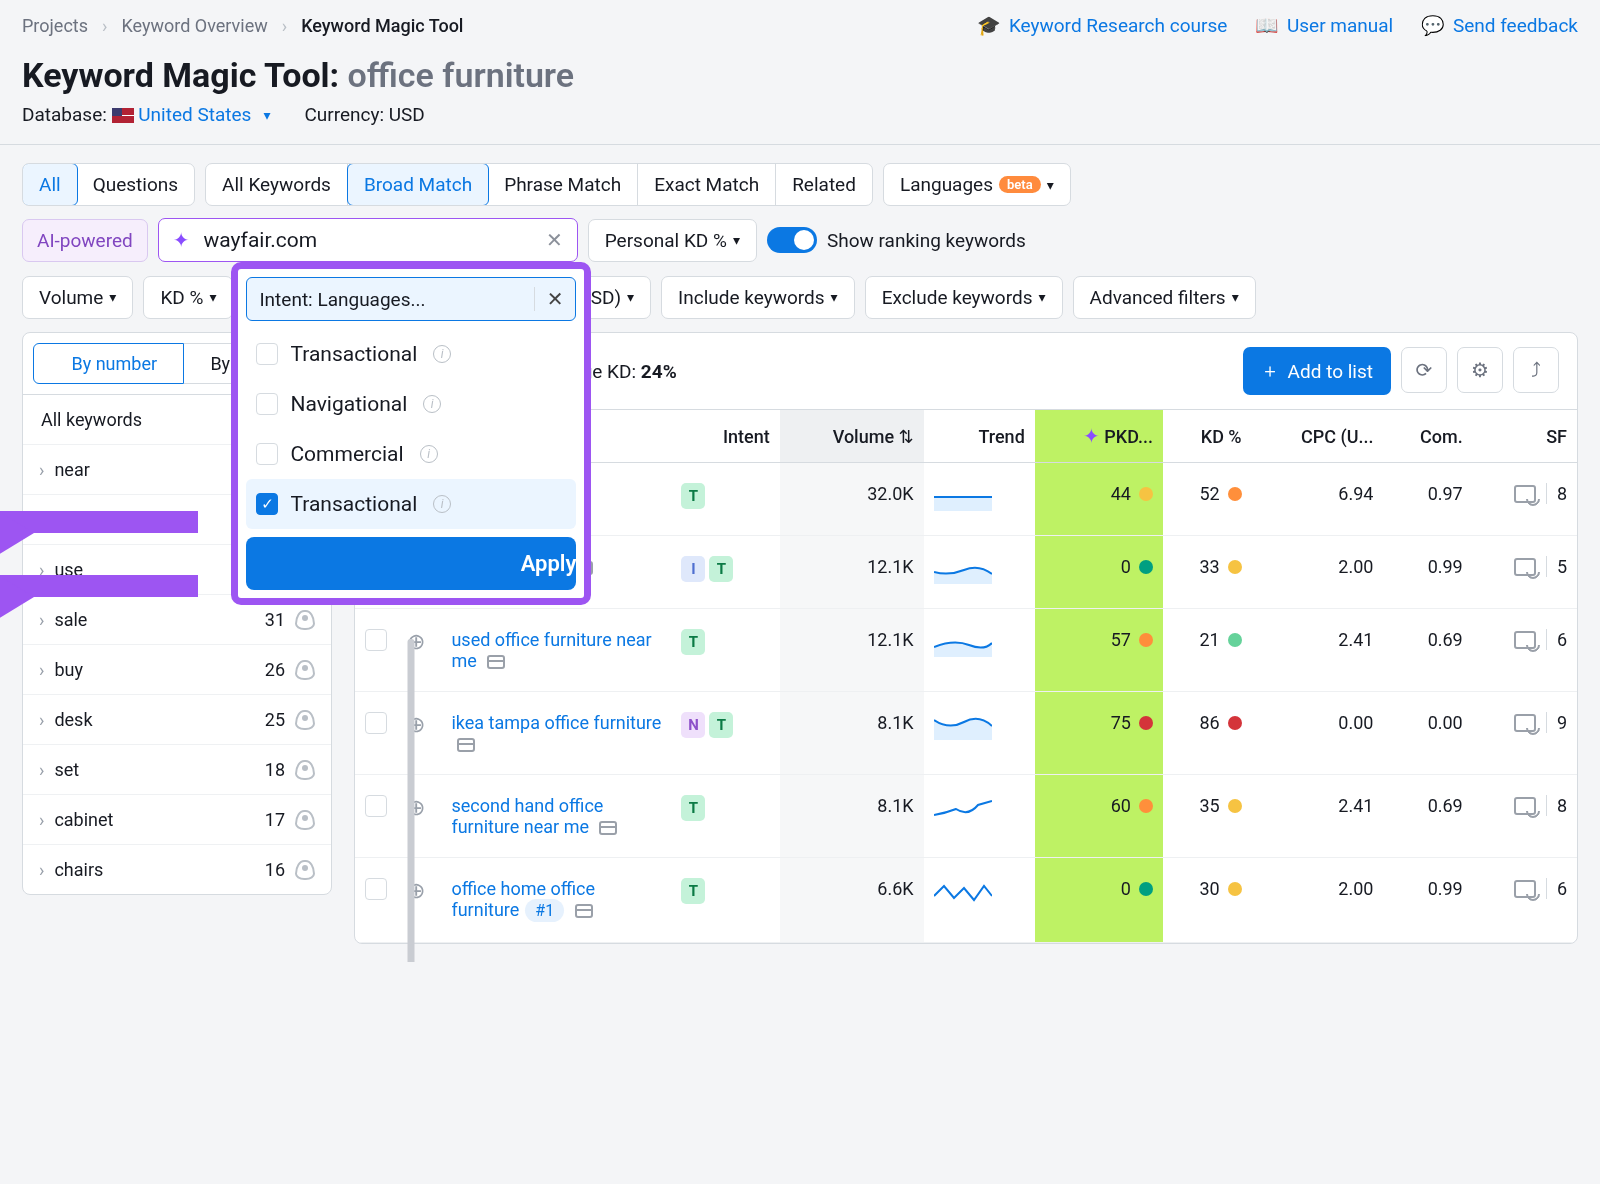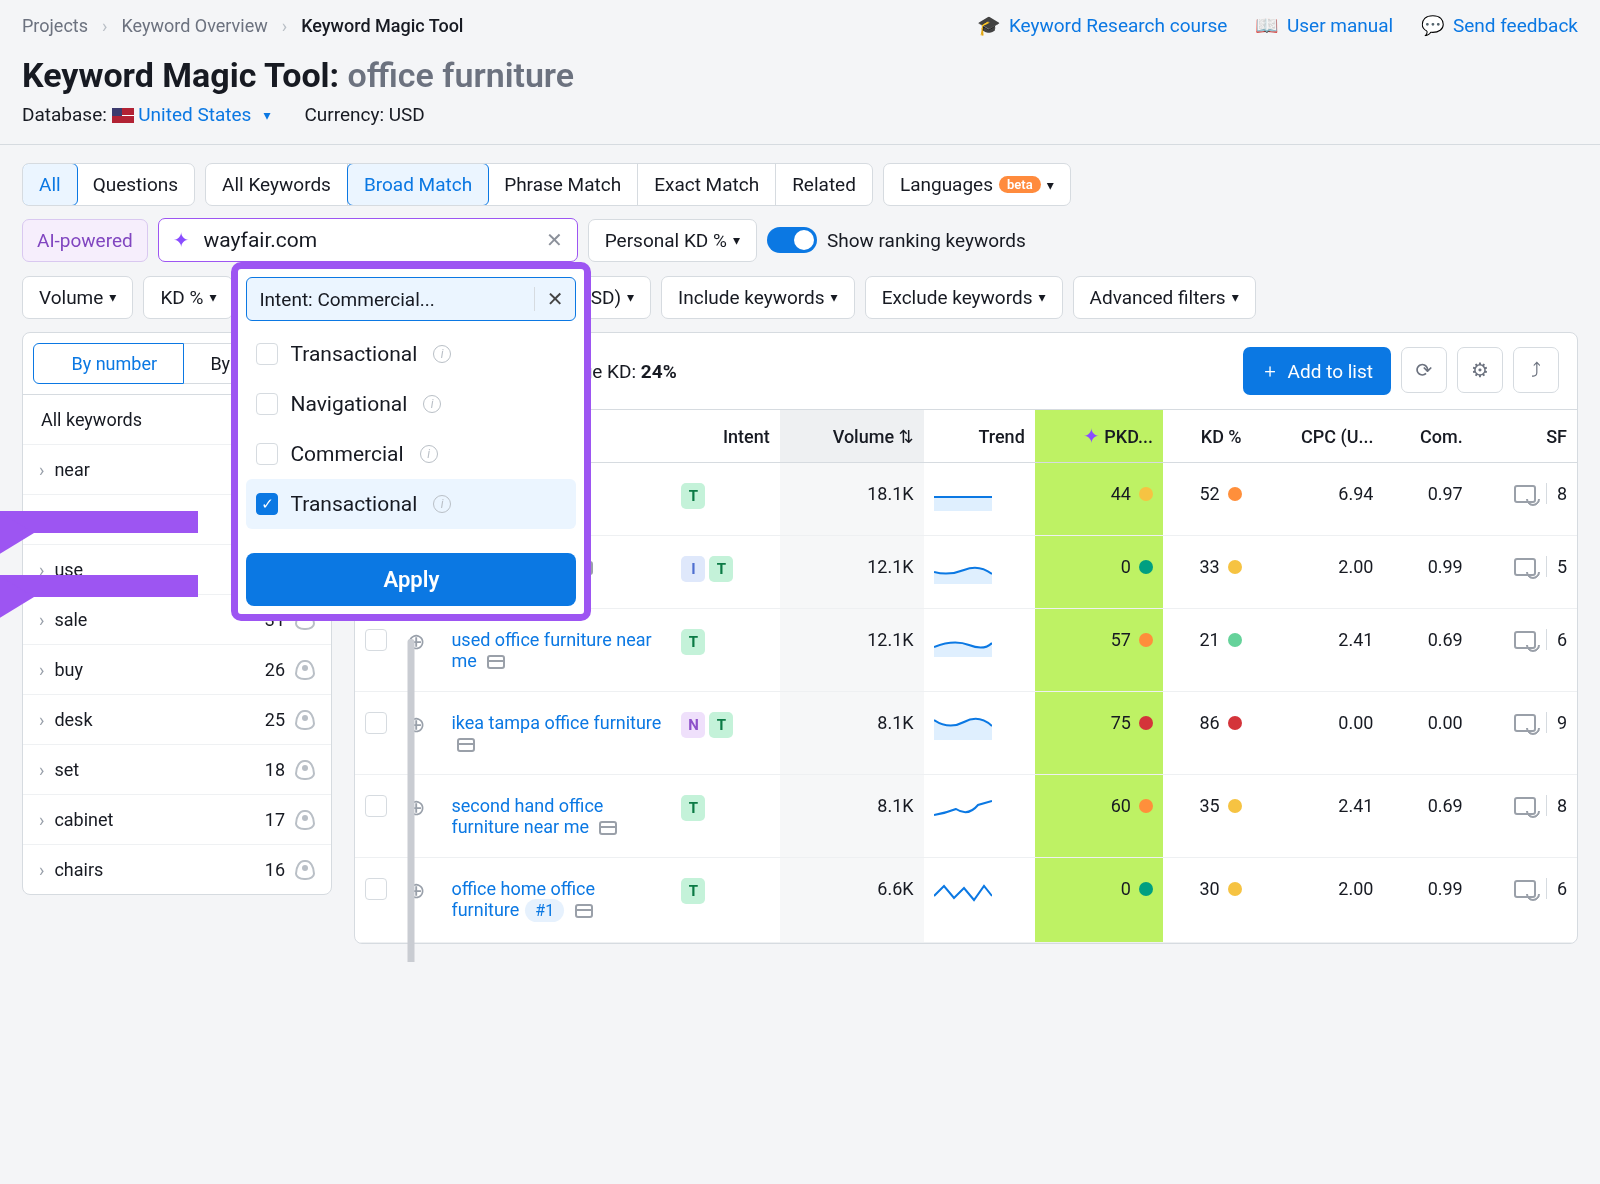--- a/index.html
+++ b/index.html
@@ -106,21 +106,21 @@
   .intent-wrap{position:relative;display:inline-block;}
   .intent-box{background:#fff;border:7px solid var(--purple-hl);border-radius:10px;padding:8px;position:absolute;left:-12px;top:-12px;width:360px;z-index:50;}
   .intent-pill-active{background:var(--blue-pale);border:1px solid var(--blue);border-radius:6px;display:flex;align-items:center;padding:9px 12px;gap:10px;font-size:19px;color:var(--text);}
   .intent-pill-active .x{margin-left:auto;border-left:1px solid var(--border);padding-left:12px;color:#444;font-size:20px;cursor:pointer;}
   .intent-list{margin-top:8px;}
   .intent-opt{display:flex;align-items:center;gap:12px;padding:13px 10px;font-size:21px;border-radius:6px;}
   .intent-opt .cb{width:22px;height:22px;border:1.5px solid var(--border);border-radius:4px;display:inline-flex;align-items:center;justify-content:center;background:#fff;}
   .intent-opt.checked{background:var(--blue-pale);}
   .intent-opt.checked .cb{background:var(--blue);border-color:var(--blue);color:#fff;font-size:15px;}
   .intent-opt .info{margin-left:4px;width:18px;height:18px;border:1.5px solid #b9bfc6;border-radius:50%;display:inline-flex;align-items:center;justify-content:center;font-size:12px;color:#b9bfc6;font-style:italic;}
-  .apply-btn{width:100%;background:var(--blue);color:#fff;border:none;border-radius:8px;padding:14px 0;font-size:22px;font-weight:600;margin-top:24px;cursor:pointer;}
+  .apply-btn{width:100%;background:var(--blue);color:#fff;border:none;border-radius:8px;padding:14px 0;font-size:22px;font-weight:600;margin-top:8px;cursor:pointer;text-align:right;}
   .arrow{position:absolute;width:0;height:0;}
   .arrow-right{left:-250px;border-top:28px solid transparent;border-bottom:28px solid transparent;border-left:46px solid var(--purple-hl);}
   .arrow-stem{position:absolute;left:-250px;height:22px;width:210px;background:var(--purple-hl);}
   .a1{top:236px;}
   .a1s{top:242px;}
   .a2{top:300px;}
   .a2s{top:306px;}
   .hl-line{position:absolute;left:50%;top:370px;width:7px;height:520px;background:#c9ccd2;border-radius:3px;transform:translateX(-50%);}
   .vol-col{background:#f6f7f8;}
   svg.sp{width:58px;height:28px;}
@@ -208,21 +208,21 @@
       </div>
     <div class="drop">
         <span>KD %</span>
         <span class="caret">▾</span>
       </div>
 
     <div class="intent-wrap">
       <div style="width:260px;height:46px;"></div>
       <div class="intent-box">
         <div class="intent-pill-active">
-          <span>Intent: Commercial...</span>
+          <span>Intent: Languages...</span>
           <span class="x">✕</span>
         </div>
         <div class="intent-list">
           <div class="intent-opt">
             <span class="cb"></span>
             <span>Transactional</span>
               <span class="info">i</span>
           </div>
           <div class="intent-opt">
             <span class="cb"></span>
@@ -365,21 +365,21 @@
             <th class="num">Com.</th>
             <th class="num">SF</th>
           </tr>
         </thead>
         <tbody id="tbody">
             <tr>
     <td><span class="check"></span></td>
     <td><span class="plus-circ">⊕</span></td>
     <td class="kwcell"><a>near</a> <span class="window-ic"></span></td>
     <td><span class="intent-pill ip-T">T</span></td>
-    <td class="num vol-col">18.1K</td>
+    <td class="num vol-col">32.0K</td>
     <td><svg class="sp">
                   <path class="area" d="M0 14 L58 14 L58 28 L0 28 Z"></path>
                   <path d="M0 14 L58 14"></path>
                 </svg></td>
     <td class="num pkd-col">44<span class="dot d-yel"></span></td>
     <td class="num">52<span class="dot d-or"></span></td>
     <td class="num">6.94</td>
     <td class="num">0.97</td>
     <td class="num">
                 <div class="sf-cell">

